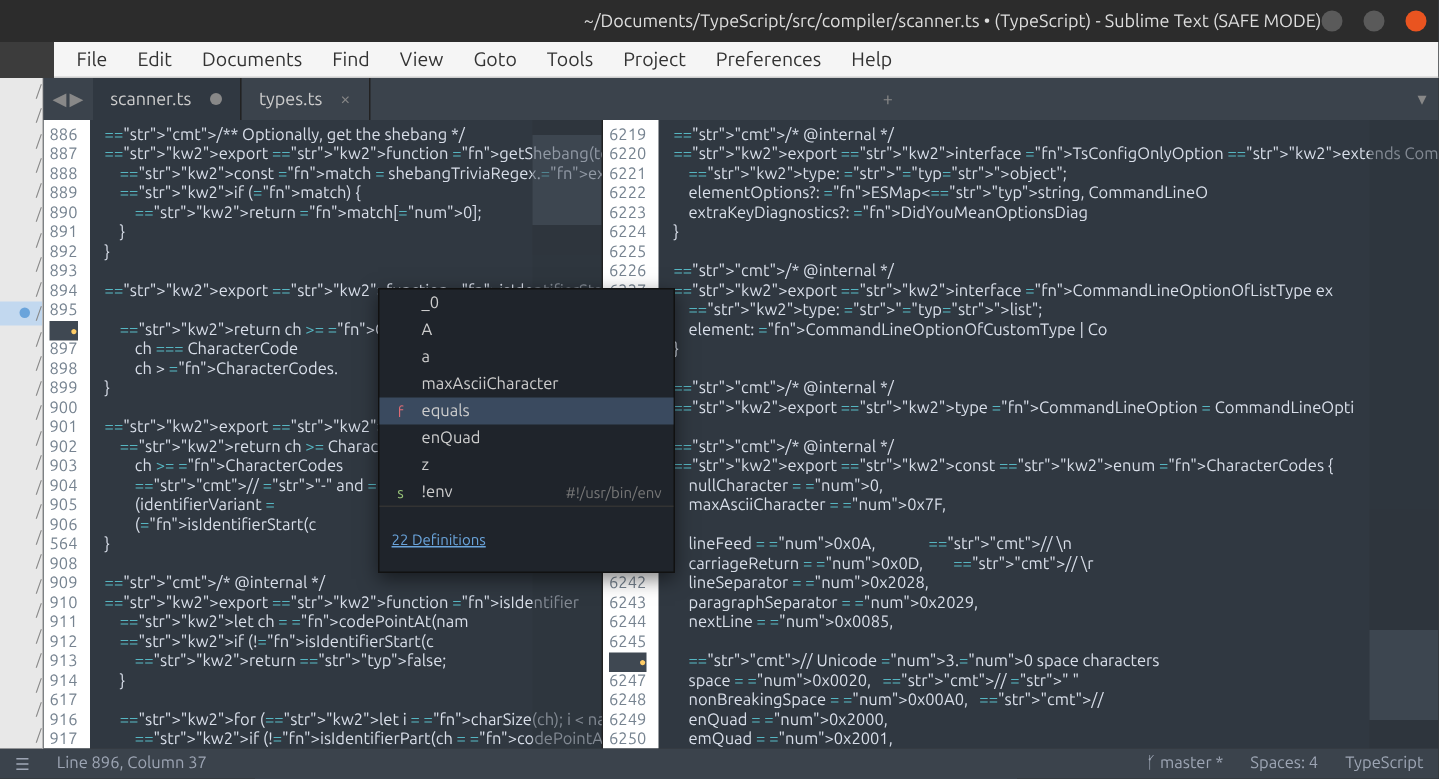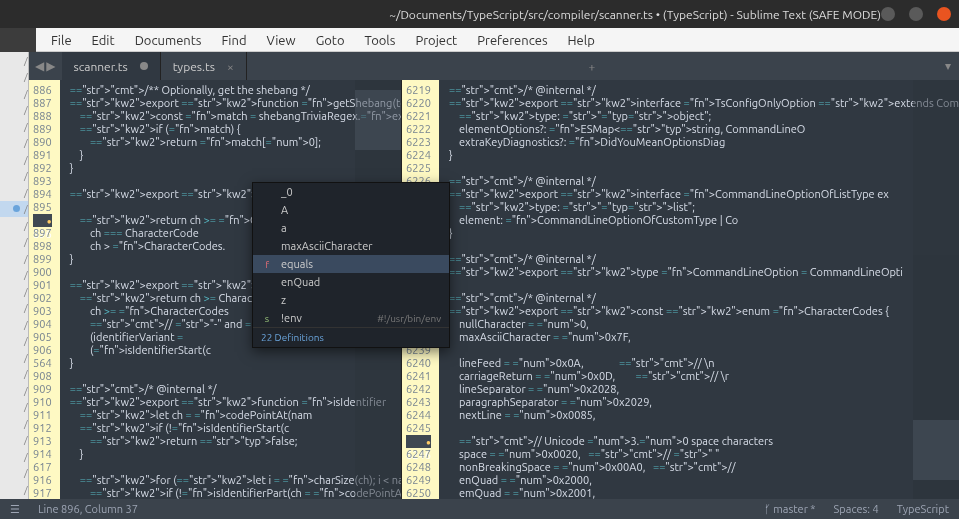--- a/index.html
+++ b/index.html
@@ -25,37 +25,37 @@
 .tab { height:28px; display:flex; align-items:center; padding:0 12px; gap:12px; color:#ccc; font-size:12px; border-right:1px solid #222; }
 .tab.active { background:#303841; }
 .tab .tx { color:#888; cursor:pointer; }
 .tab .td { width:8px; height:8px; border-radius:50%; background:#888; }
 .tabplus { margin-left:auto; padding:0 8px; color:#888; }
 .splitview { flex:1; display:flex; position:relative; overflow:hidden; }
 .pane { position:relative; overflow:hidden; }
 .pane.left { flex:0 0 373px; border-right:1px solid #222; }
 .pane.right { flex:1; }
 .code { display:flex; font-family:Menlo,Consolas,monospace; font-size:11px; line-height:13px; }
-.gut { background:#fef9c3; color:#768390; text-align:right; padding:4px 8px 4px 4px; user-select:none; }
+.gut { background:#ffffff; color:#768390; text-align:right; padding:4px 8px 4px 4px; user-select:none; }
 .gut div { height:13px; }
 .gut .hl { background:#3f4852; color:#fff; }
 .gut .mdot { color:#ffcc66; font-size:8px; display:inline-block; width:8px; }
 .src { padding:4px 0; color:#d8dee9; white-space:pre; flex:1; }
 .src div { height:13px; }
 .op { color:#56b6c2; }
 .minimap { position:absolute; top:0; right:0; width:46px; height:100%; background:#2c333b; opacity:0.5; }
 .minimap .mv { position:absolute; left:0; right:0; background:#4a5460; }
-.popup { position:absolute; left:223px; top:102px; width:198px; background:#1f242b; border:1px solid #111; color:#ccc; font-family:monospace; font-size:11px; z-index:10; box-shadow:0 4px 12px rgba(0,0,0,0.5); }
+.popup { position:absolute; left:223px; top:112px; width:198px; background:#1f242b; border:1px solid #111; color:#ccc; font-family:monospace; font-size:11px; z-index:10; box-shadow:0 4px 12px rgba(0,0,0,0.5); }
 .pitem { padding:3px 8px; display:flex; align-items:center; gap:8px; }
 .pitem.sel { background:#3a4a5f; }
 .pitem .pi { width:12px; text-align:center; font-size:10px; }
 .pitem .pi.f { color:#e06c75; }
 .pitem .pi.s { color:#98c379; }
 .pitem .hint { margin-left:auto; color:#777; font-size:10px; }
-.plink { padding:4px 8px; color:#6aa4db; border-top:1px solid #333; cursor:pointer; font-size:10px; }
+.plink { padding:16px 8px; color:#6aa4db; text-decoration:underline; border-top:1px solid #333; cursor:pointer; font-size:10px; }
 .statusbar { height:20px; background:#3b434c; display:flex; align-items:center; color:#9da5b4; font-size:11px; padding:0 10px; gap:18px; }
 .statusbar .sp { flex:1; }
 .sb-ico { font-size:11px; }
 </style>
 </head>
 <body>
 
 <div class="titlebar">
   <div class="title">~/Documents/TypeScript/src/compiler/scanner.ts • (TypeScript) - Sublime Text (SAFE MODE)</div>
   <div class="wbtns">

